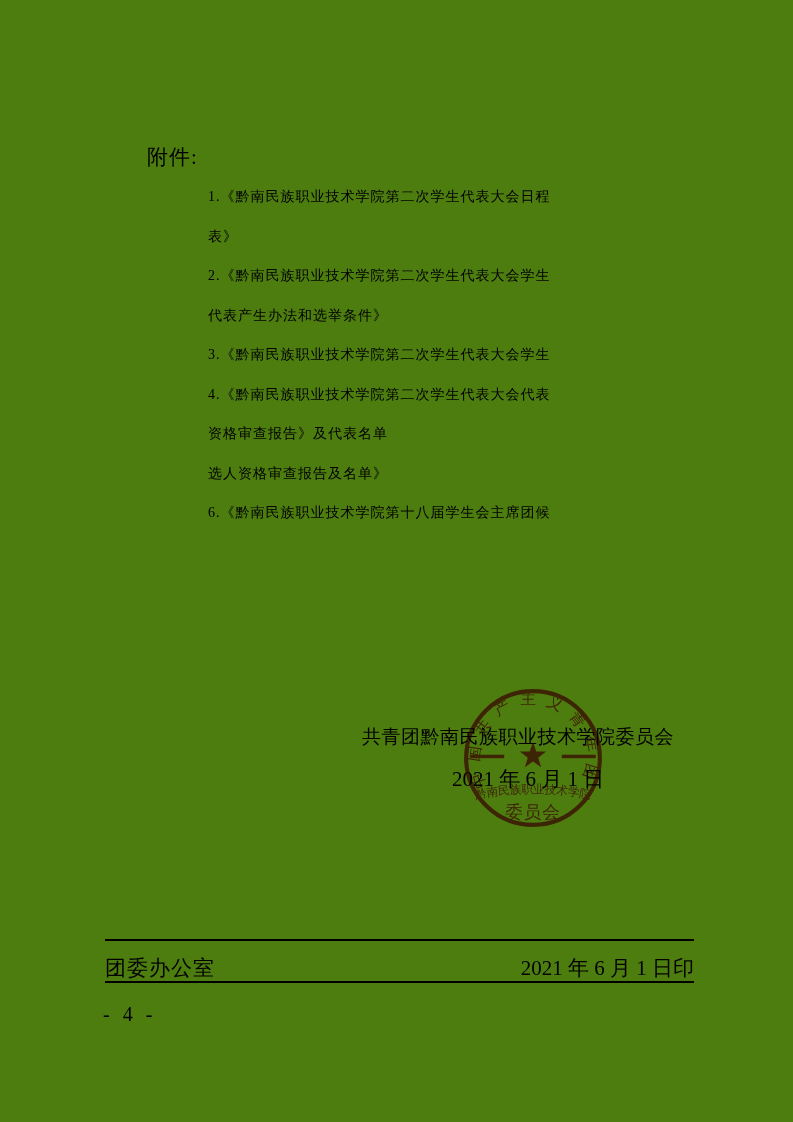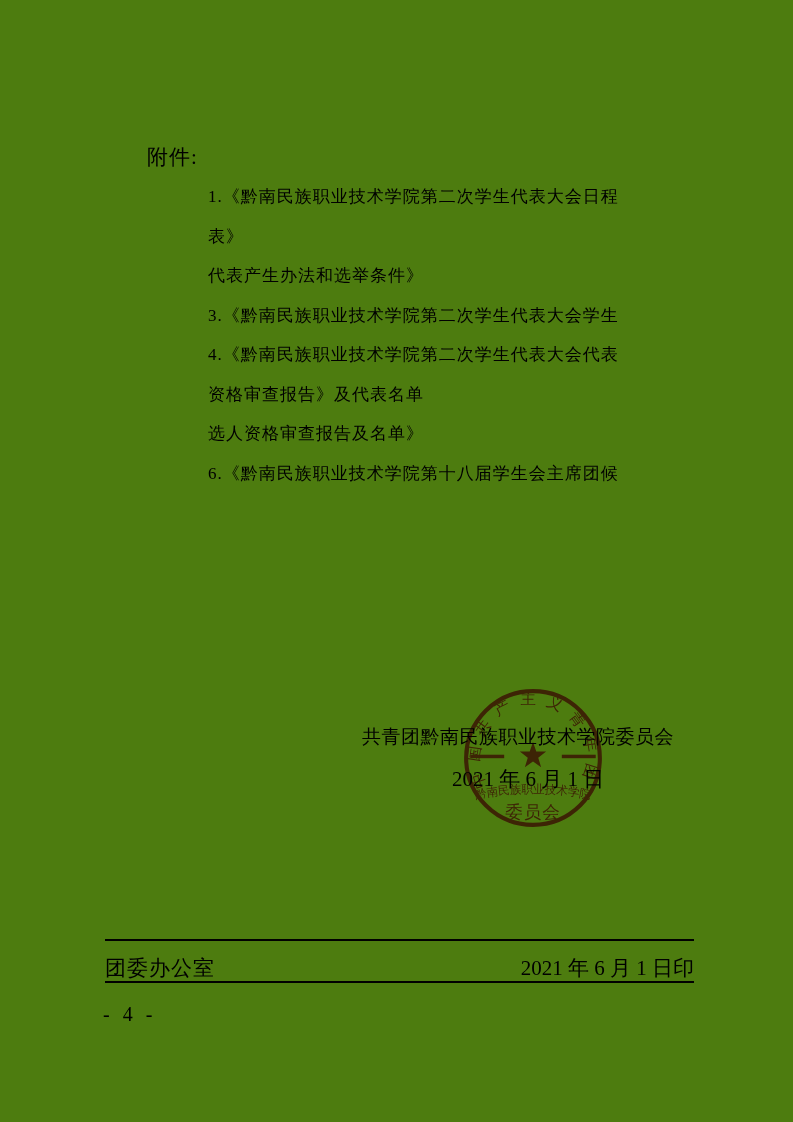--- a/index.html
+++ b/index.html
@@ -11,21 +11,21 @@
     font-family:"Liberation Serif","DejaVu Serif",serif;
     color:#000;
   }
   .att-label{
     position:absolute;left:147px;top:141px;
     font-size:21px;line-height:32px;letter-spacing:1px;
     white-space:pre;
   }
   .att-list{
     position:absolute;left:208px;top:177px;
-    font-size:17px;letter-spacing:1px;
+    font-size:14px;letter-spacing:1px;
   }
   .att-line{
     height:39.5px;line-height:39.5px;white-space:pre;
   }
   .sig-org{
     position:absolute;left:362px;top:724px;
     font-size:19px;line-height:26px;letter-spacing:0.5px;white-space:pre;
   }
   .sig-date{
     position:absolute;left:362px;top:766px;width:332px;
@@ -58,20 +58,21 @@
 </head>
 <body>
 
 <div class="page">
 
   <div class="att-label">附件:</div>
 
   <div class="att-list">
     <div class="att-line">1.《黔南民族职业技术学院第二次学生代表大会日程</div>
     <div class="att-line">表》</div>
+    <div class="att-line">2.《黔南民族职业技术学院第二次学生代表大会学生</div>
     <div class="att-line">代表产生办法和选举条件》</div>
     <div class="att-line">3.《黔南民族职业技术学院第二次学生代表大会学生</div>
     <div class="att-line">4.《黔南民族职业技术学院第二次学生代表大会代表</div>
     <div class="att-line">资格审查报告》及代表名单</div>
     <div class="att-line">选人资格审查报告及名单》</div>
     <div class="att-line">6.《黔南民族职业技术学院第十八届学生会主席团候</div>
   </div>
 
   <div class="sig-org">共青团黔南民族职业技术学院委员会</div>
   <div class="sig-date">2021 年 6 月 1 日</div>

